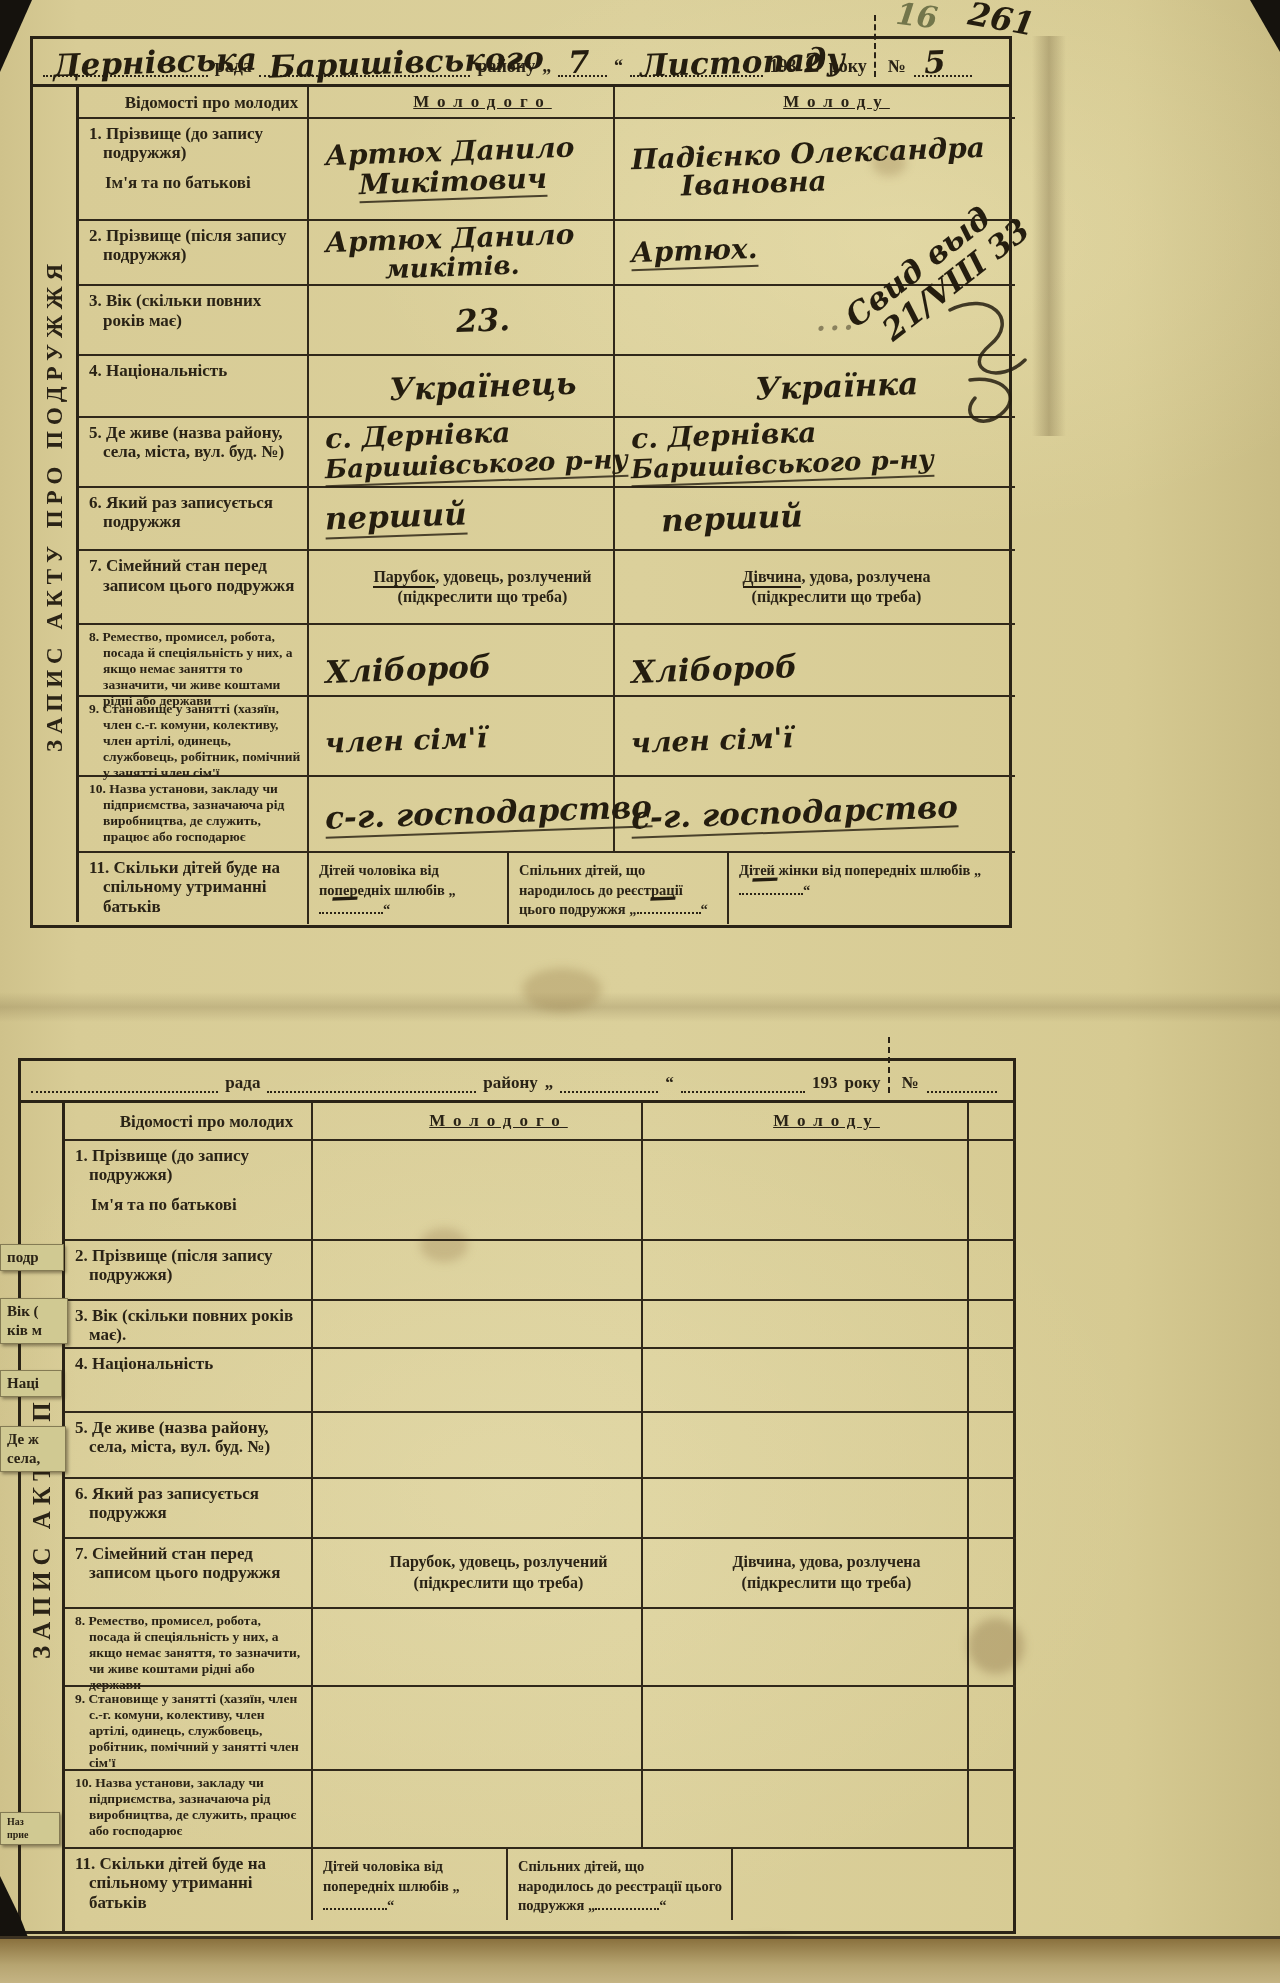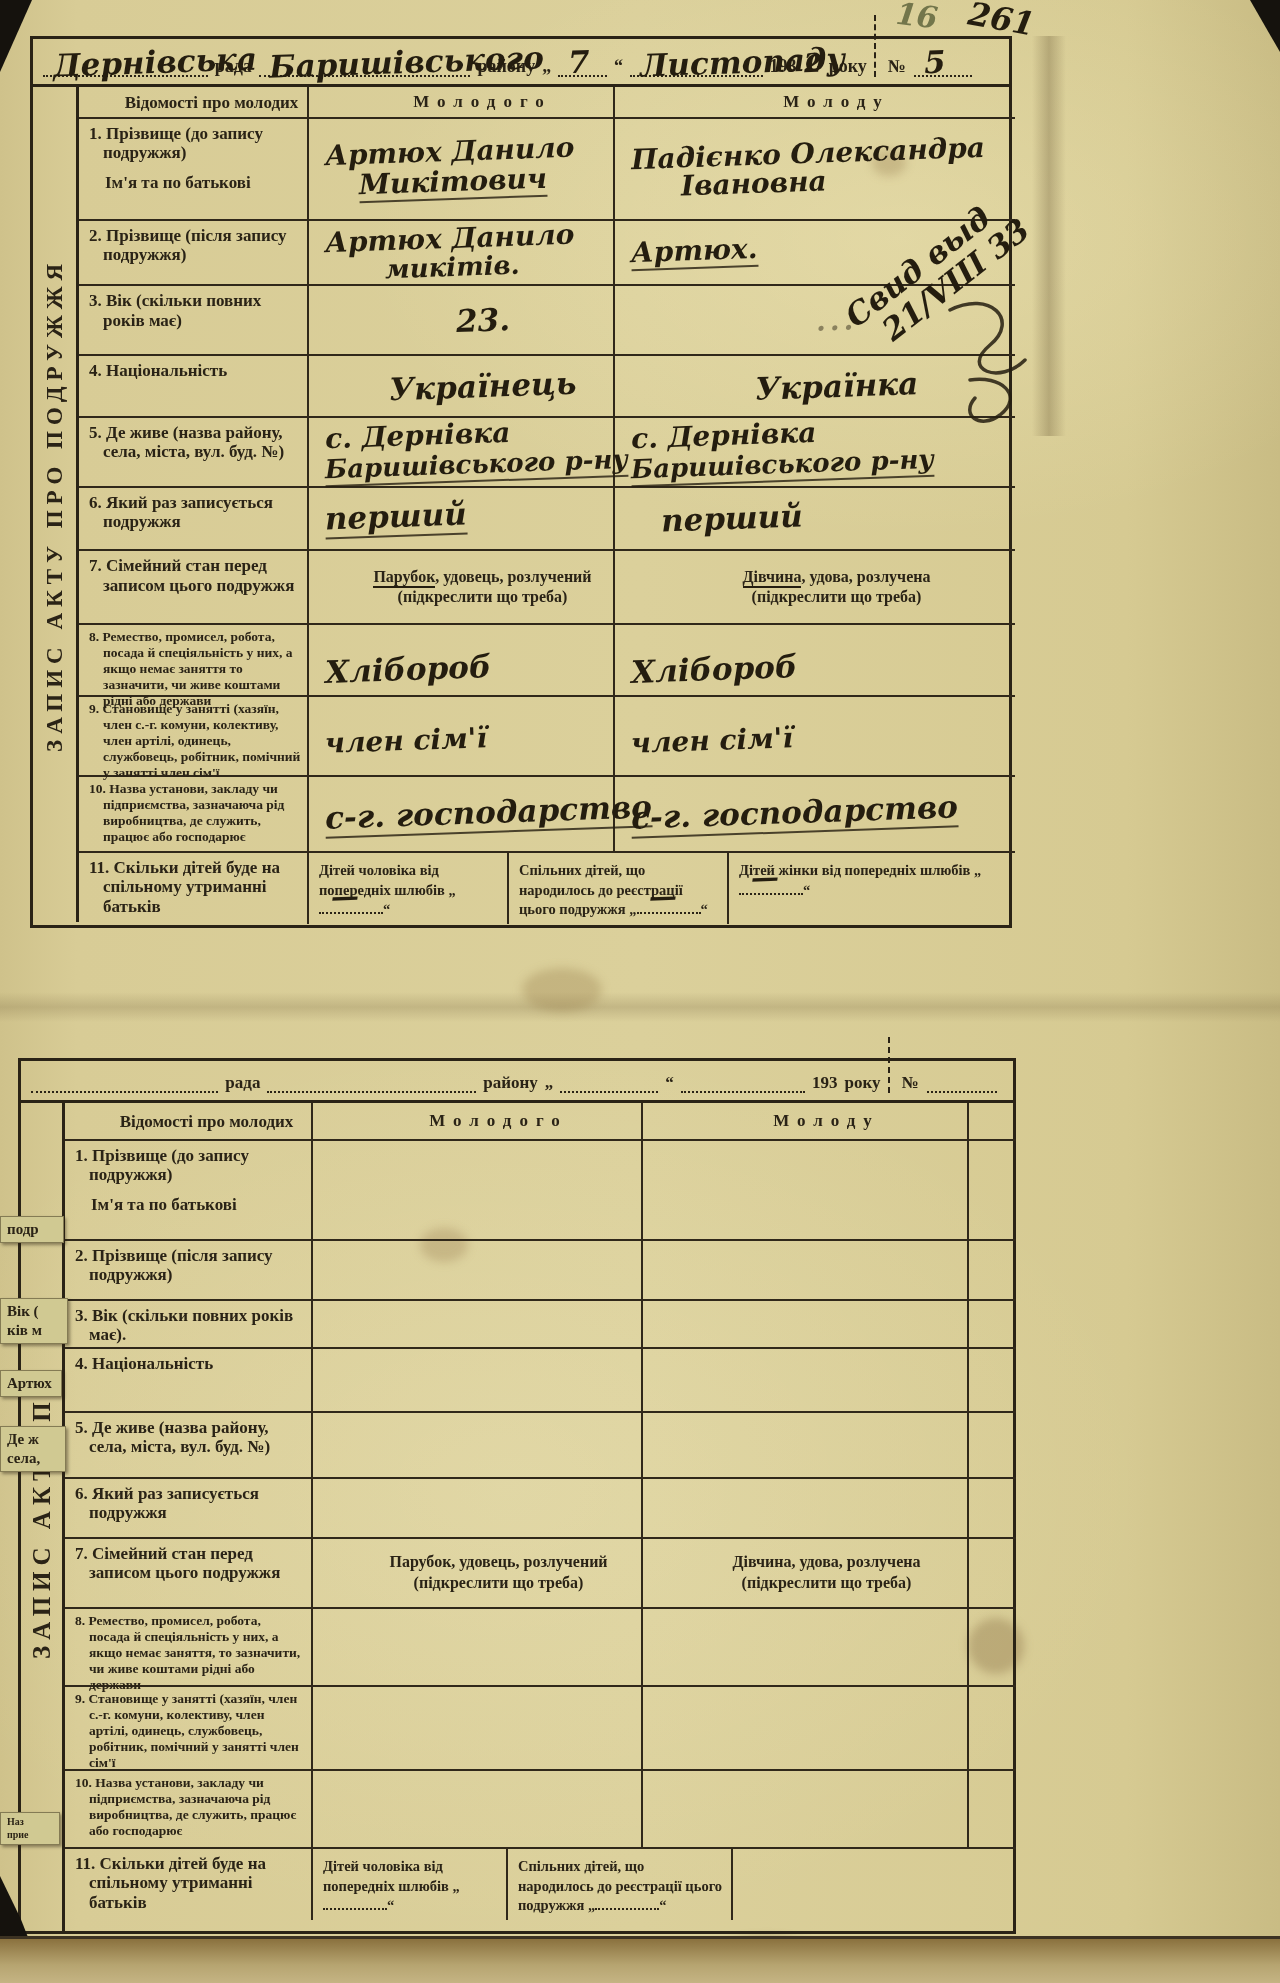--- a/index.html
+++ b/index.html
@@ -43,21 +43,21 @@
          line-height:1.14;padding:5px 6px 4px 10px;}
   .lcell.small{font-size:13.5px;line-height:1.18;padding-top:4px;}
   .lcell .ind{display:block;padding-left:14px;text-indent:-14px;}
   .lcell .sub{display:block;margin-top:10px;padding-left:16px;}
   .vcell{border-right:2px solid #30281a;position:relative;
          display:flex;flex-direction:column;justify-content:center;align-items:center;padding-left:43px;}
   .vcell.last{border-right:none;}
   .vcell.left{align-items:flex-start;padding-left:16px;}
   .thead{font-weight:bold;font-size:17px;}
   .thead .vcell{justify-content:center;}
-  .ls{letter-spacing:8px;}
+  .ls{letter-spacing:8px;text-decoration:underline;}
   .opt{font-weight:bold;font-size:16px;text-align:center;line-height:1.3;}
   .u{border-bottom:2.5px solid #241d0f;padding-bottom:1px;}
   .ccell{border-right:2px solid #30281a;font-weight:bold;font-size:14.5px;
          line-height:1.35;padding:8px 8px 4px 10px;box-sizing:border-box;}
   .dots{display:inline-block;width:64px;border-bottom:2px dotted #2a2316;
         height:10px;position:relative;}
   .dash{position:absolute;left:12px;top:-20px;font-size:28px;}
 
   
   .hand{font-family:"DejaVu Serif", serif;font-style:italic;font-weight:bold;
@@ -425,23 +425,23 @@
             </div>
           <div class="ccell"><span>Дітей чоловіка від попередніх шлюбів</span> <span>„</span><span class="dots"></span><span>“</span></div>
           <div class="ccell"><span>Спільних дітей, що народилось до реєстрації цього подружжя</span> <span>„</span><span class="dots"></span><span>“</span></div>
           <div class="vcell last"></div>
         </div>
 
       </div>
     </div>
   </div>
 
-  <div class="scrap" style="top:1216px;width:52px"><span>подр</span></div>
+  <div class="scrap" style="top:1244px;width:52px"><span>подр</span></div>
   <div class="scrap" style="top:1298px;width:56px"><span>Вік (</span><br><span>ків м</span></div>
-  <div class="scrap" style="top:1370px;width:50px"><span>Артюх</span></div>
+  <div class="scrap" style="top:1370px;width:50px"><span>Наці</span></div>
   <div class="scrap" style="top:1426px;width:54px"><span>Де ж</span><br><span>села,</span></div>
   <div class="scrap" style="top:1812px;width:48px;font-size:10px"><span>Наз</span><br><span>прие</span></div>
 
   <div class="corner" style="left:0;top:0;width:32px;height:72px;clip-path:polygon(0 0,100% 0,0 100%)"></div>
   <div class="corner" style="right:0;top:0;width:30px;height:52px;clip-path:polygon(0 0,100% 0,100% 100%)"></div>
   <div class="corner" style="left:0;top:1876px;width:46px;height:107px;clip-path:polygon(0 0,45% 40%,100% 100%,0 100%)"></div>
   <div class="bottom-edge"></div>
 </div>
 
 </body></html>

